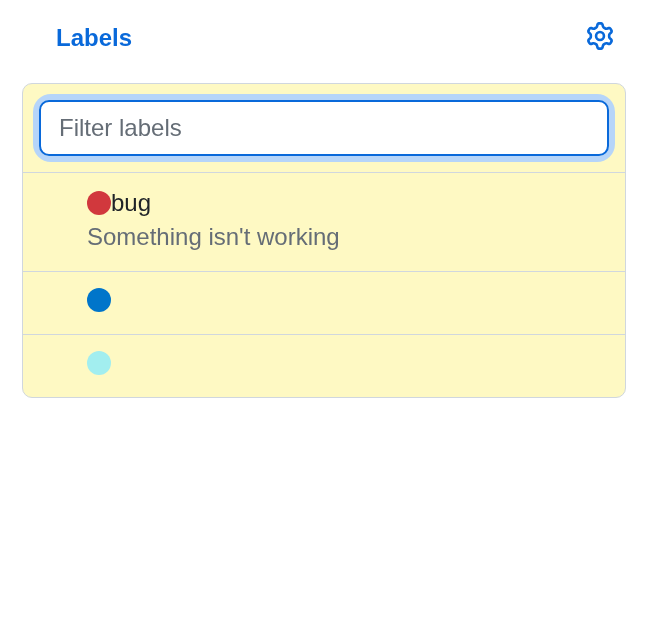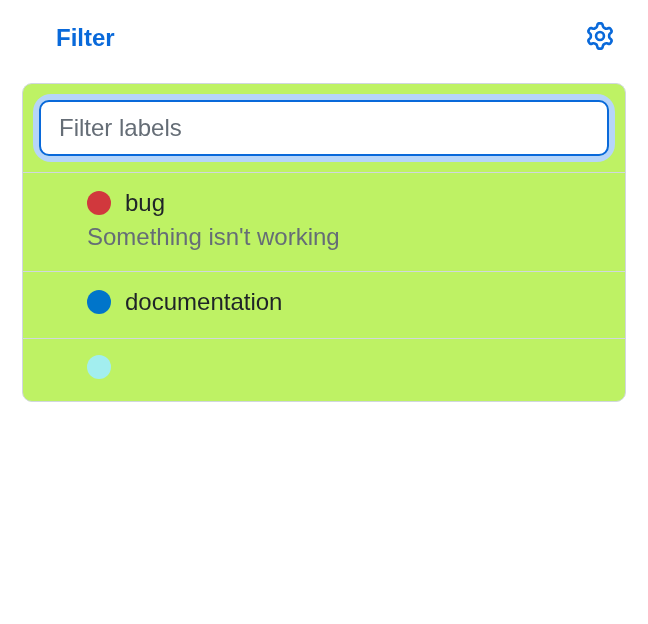--- a/index.html
+++ b/index.html
@@ -36,21 +36,21 @@
     }
     .gear-btn svg {
       width: 28px;
       height: 28px;
       fill: #0969da;
     }
     .dropdown {
       margin: 0 22px;
       border: 1px solid #d0d7de;
       border-radius: 10px;
-      background: #bef264;
+      background: #fef9c3;
       overflow: hidden;
     }
     .filter-wrap {
       padding: 16px;
       border-bottom: 1px solid #d0d7de;
     }
     .filter-shadow {
       border-radius: 12px;
       box-shadow: 0 0 0 6px #b6d5f9;
     }
@@ -75,21 +75,20 @@
       padding: 16px 22px 18px 64px;
       border-bottom: 1px solid #d0d7de;
       cursor: pointer;
     }
     .list-item:last-child {
       border-bottom: none;
     }
     .label-line {
       display: flex;
       align-items: center;
-      gap: 14px;
       margin-bottom: 4px;
     }
     .color-dot {
       width: 24px;
       height: 24px;
       border-radius: 50%;
       flex-shrink: 0;
     }
     .label-name {
       font-size: 24px;
@@ -98,21 +97,21 @@
     .label-desc {
       font-size: 24px;
       color: #656d76;
       line-height: 1.35;
     }
   </style>
 </head>
 <body>
 
 <div class="header">
-  <span class="header-title">Filter</span>
+  <span class="header-title">Labels</span>
   <button class="gear-btn">
     <span>
       <svg viewBox="0 0 16 16">
           <path d="M8 0a8.2 8.2 0 0 1 .701.031C9.444.095 9.99.645 10.16 1.29l.288 1.107c.018.066.079.158.212.224.231.114.454.243.668.386.123.082.233.09.299.071l1.103-.303c.644-.176 1.392.021 1.82.63.27.385.506.792.704 1.218.315.675.111 1.422-.364 1.891l-.814.806c-.049.048-.098.147-.088.294.016.257.016.515 0 .772-.01.147.038.246.088.294l.814.806c.475.469.679 1.216.364 1.891a7.977 7.977 0 0 1-.704 1.217c-.428.61-1.176.807-1.82.63l-1.102-.302c-.067-.019-.177-.011-.3.071a5.909 5.909 0 0 1-.668.386c-.133.066-.194.158-.211.224l-.29 1.106c-.168.646-.715 1.196-1.458 1.26a8.006 8.006 0 0 1-1.402 0c-.743-.064-1.289-.614-1.458-1.26l-.289-1.106c-.018-.066-.079-.158-.212-.224a5.738 5.738 0 0 1-.668-.386c-.123-.082-.233-.09-.299-.071l-1.103.303c-.644.176-1.392-.021-1.82-.63a8.12 8.12 0 0 1-.704-1.218c-.315-.675-.111-1.422.363-1.891l.815-.806c.05-.048.098-.147.088-.294a6.214 6.214 0 0 1 0-.772c.01-.147-.038-.246-.088-.294l-.815-.806C.635 6.045.431 5.298.746 4.623a7.92 7.92 0 0 1 .704-1.217c.428-.61 1.176-.807 1.82-.63l1.102.302c.067.019.177.011.3-.071.214-.143.437-.272.668-.386.133-.066.194-.158.211-.224l.29-1.106C6.009.645 6.556.095 7.299.03 7.53.01 7.764 0 8 0Zm-.571 1.525c-.036.003-.108.036-.137.146l-.289 1.105c-.147.561-.549.967-.998 1.189-.173.086-.34.183-.5.29-.417.278-.97.423-1.529.27l-1.103-.303c-.109-.03-.175.016-.195.045-.22.312-.412.644-.573.99-.014.031-.021.11.059.19l.815.806c.411.406.562.957.53 1.456a4.709 4.709 0 0 0 0 .582c.032.499-.119 1.05-.53 1.456l-.815.806c-.081.08-.073.159-.059.19.162.346.353.677.573.989.02.03.085.076.195.046l1.102-.303c.56-.153 1.113-.008 1.53.27.161.107.328.204.501.29.447.222.85.629.997 1.189l.289 1.105c.029.109.101.143.137.146a6.6 6.6 0 0 0 1.142 0c.036-.003.108-.036.137-.146l.289-1.105c.147-.561.549-.967.998-1.189.173-.086.34-.183.5-.29.417-.278.97-.423 1.529-.27l1.103.303c.109.029.175-.016.195-.045.22-.313.411-.644.573-.99.014-.031.021-.11-.059-.19l-.815-.806c-.411-.406-.562-.957-.53-1.456a4.709 4.709 0 0 0 0-.582c-.032-.499.119-1.05.53-1.456l.815-.806c.081-.08.073-.159.059-.19a6.464 6.464 0 0 0-.573-.989c-.02-.03-.085-.076-.195-.046l-1.102.303c-.56.153-1.113.008-1.53-.27a4.44 4.44 0 0 0-.501-.29c-.447-.222-.85-.629-.997-1.189l-.289-1.105c-.029-.11-.101-.143-.137-.146a6.6 6.6 0 0 0-1.142 0ZM11 8a3 3 0 1 1-6 0 3 3 0 0 1 6 0ZM9.5 8a1.5 1.5 0 1 0-3.001.001A1.5 1.5 0 0 0 9.5 8Z"></path>
         </svg>
     </span>
   </button>
 </div>
 
 <div class="dropdown">
@@ -125,21 +124,20 @@
       <li class="list-item">
         <div class="label-line">
           <span class="color-dot" style="background-color: rgb(209, 56, 61);"></span>
           <span class="label-name">bug</span>
         </div>
         <div class="label-desc">Something isn't working</div>
       </li>
       <li class="list-item">
         <div class="label-line">
           <span class="color-dot" style="background-color: rgb(0, 117, 202);"></span>
-          <span class="label-name">documentation</span>
         </div>
       </li>
       <li class="list-item">
         <div class="label-line">
           <span class="color-dot" style="background-color: rgb(162, 238, 239);"></span>
         </div>
       </li>
     </ul>
 </div>
 

